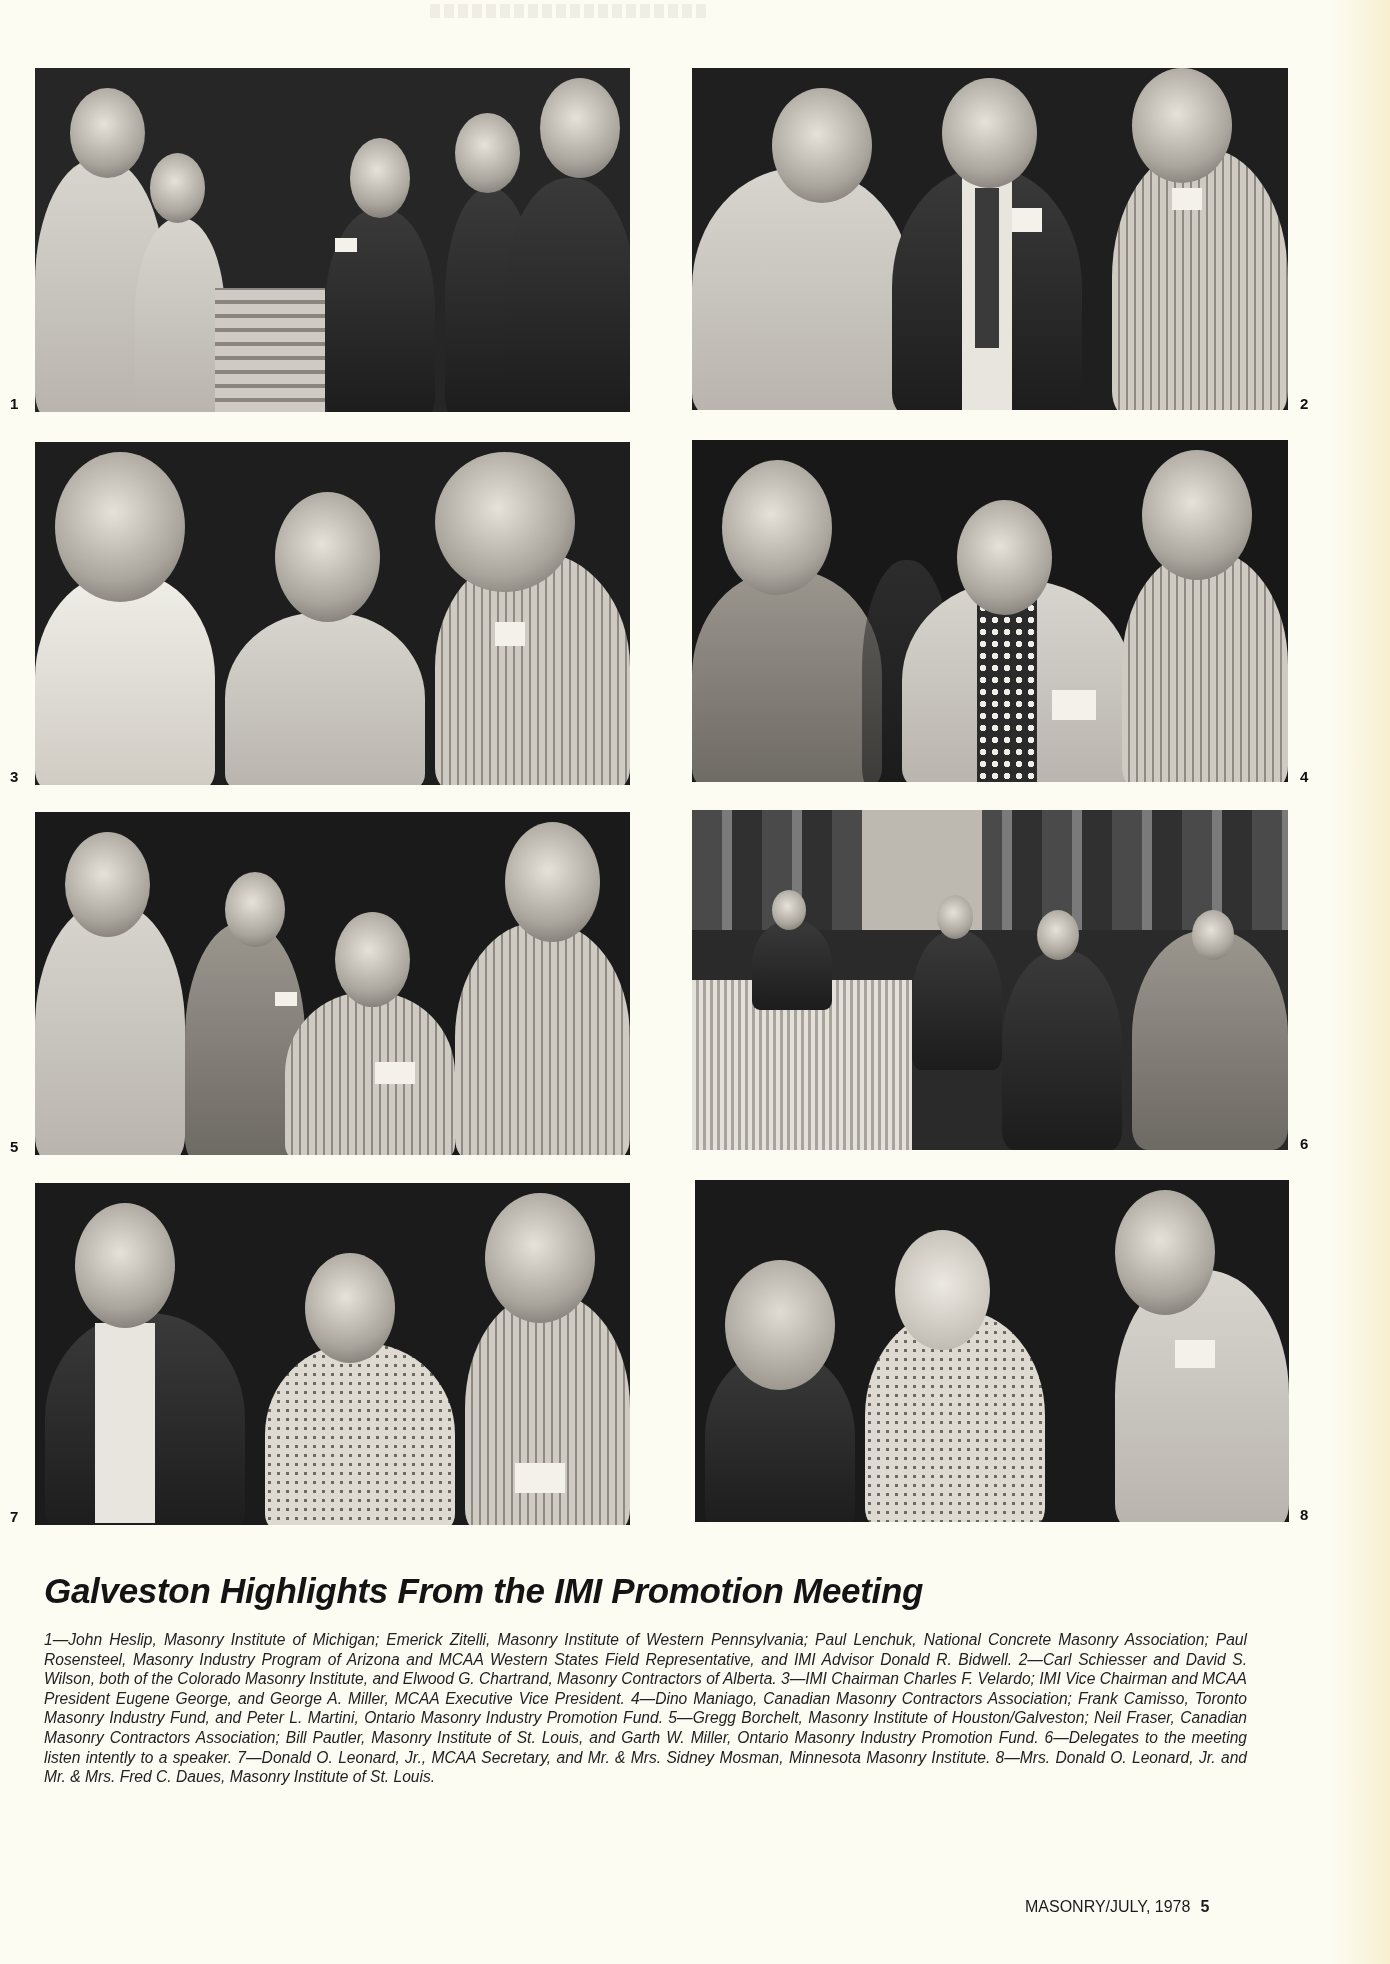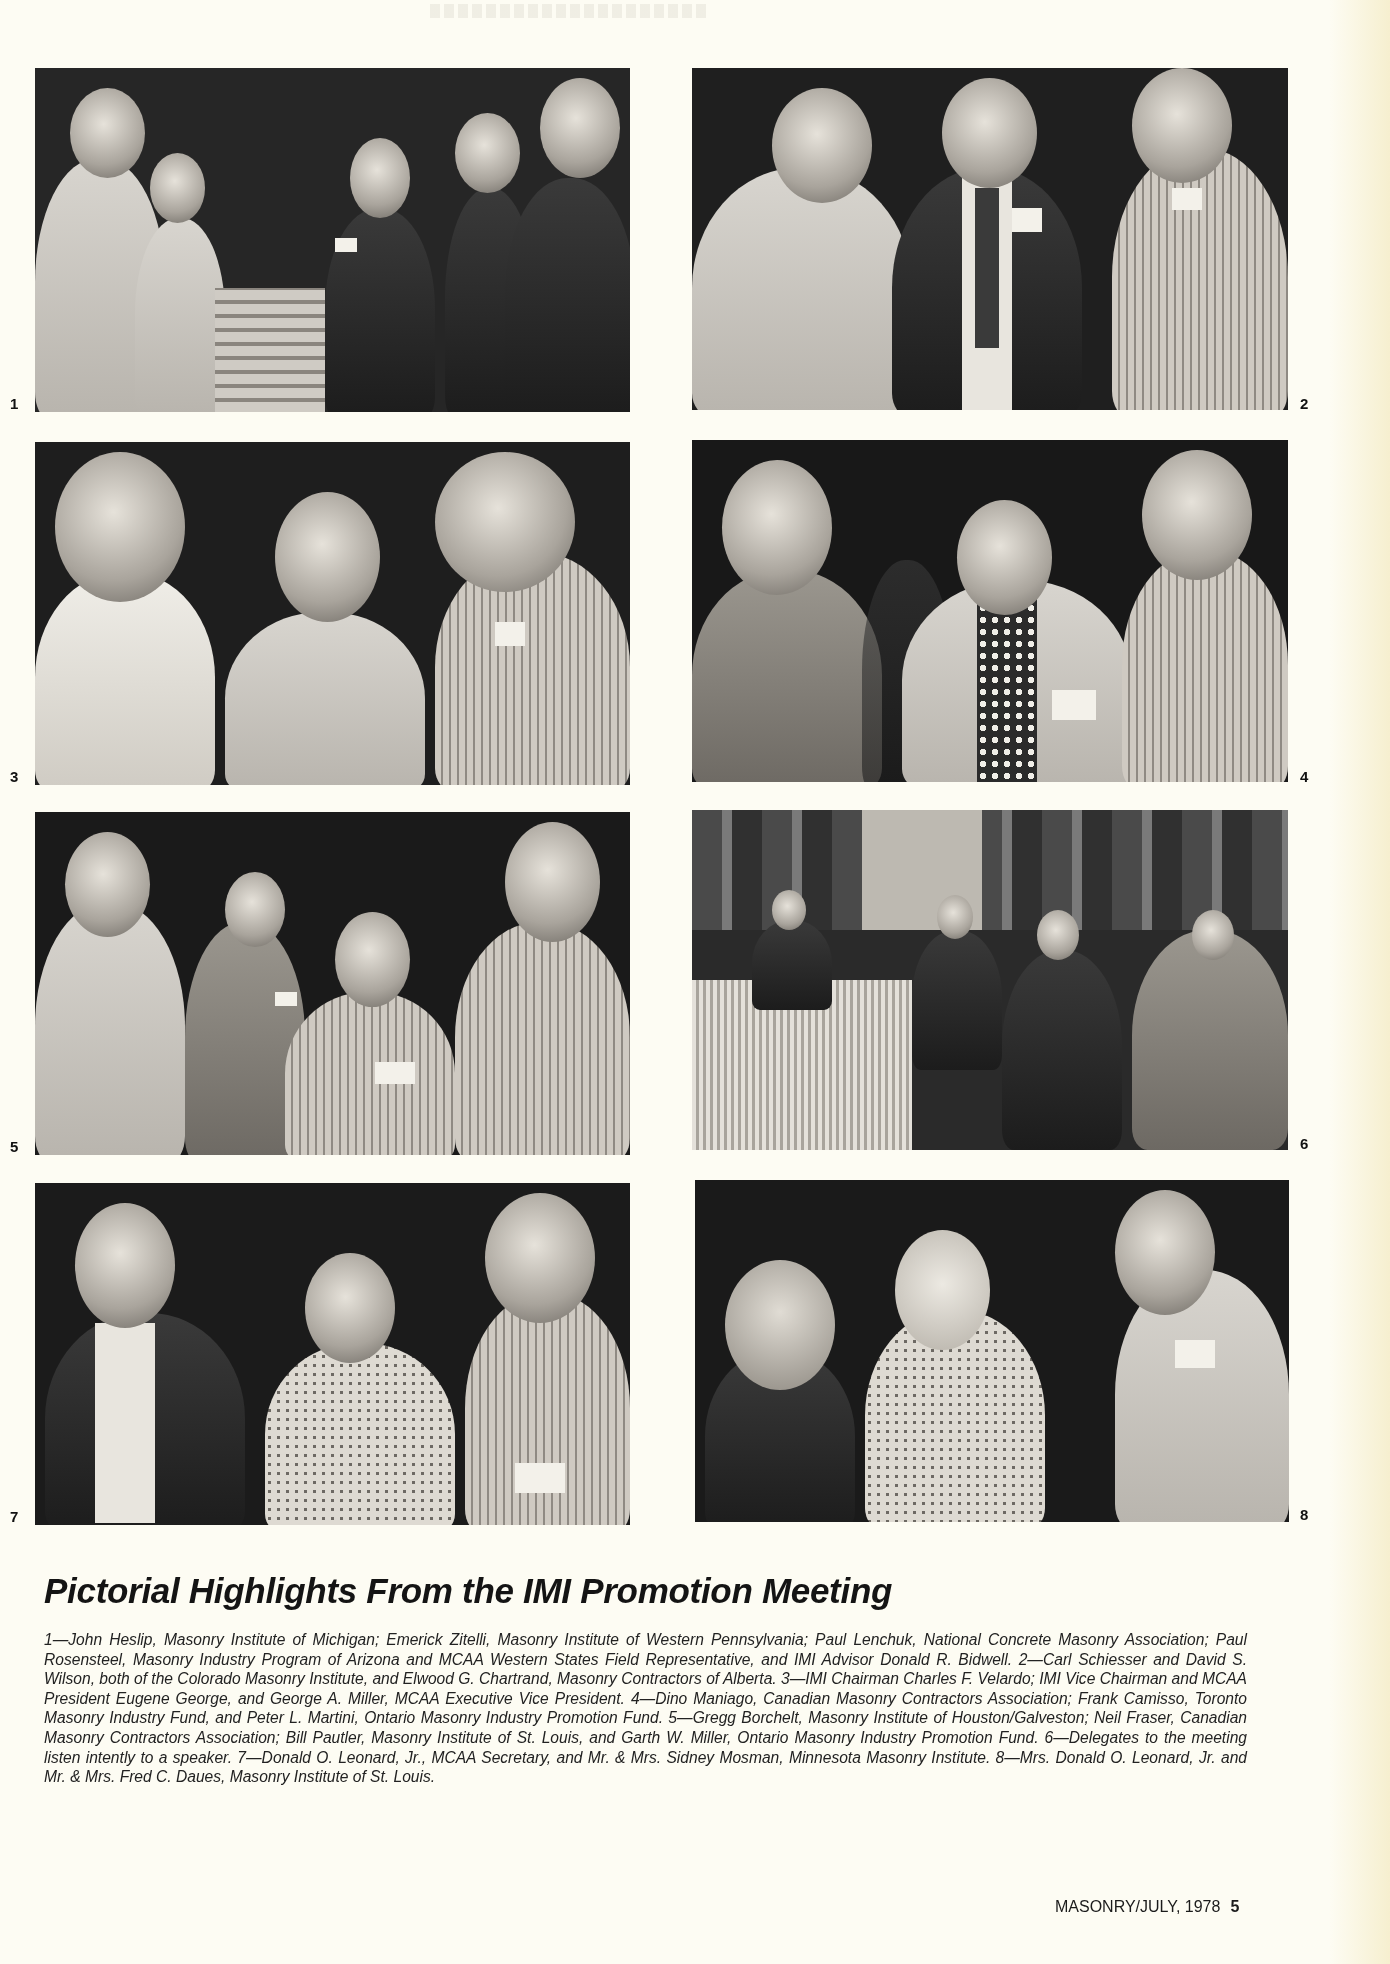--- a/index.html
+++ b/index.html
@@ -34,21 +34,21 @@
     position: absolute; left: 44px; top: 1571px;
     font-size: 35px; font-weight: bold; font-style: italic; letter-spacing: -0.3px;
     color: #141414; margin: 0;
   }
   .caption {
     position: absolute; left: 44px; top: 1630px; width: 1203px;
     font-size: 15.6px; line-height: 19.6px; font-style: italic; text-align: justify;
     color: #222; margin: 0;
   }
   .footer {
-    position: absolute; left: 1055px; top: 1898px;
+    position: absolute; left: 1025px; top: 1898px;
     font-size: 16px; color: #1b1b1b;
   }
   .footer .pg { font-weight: bold; margin-left: 10px; }
   .ghost-top {
     position: absolute; top: 4px; left: 430px; width: 280px; height: 14px;
     background: repeating-linear-gradient(90deg, rgba(180,175,160,.18) 0 10px, transparent 10px 14px);
   }
 </style>
 </head>
 <body>
@@ -171,18 +171,18 @@
     <div class="head" style="left:30px;top:80px;width:110px;height:130px;background:radial-gradient(circle at 50% 40%,#e0dcd4,#8d8880);"></div>
     <div class="figure dress-floral" style="left:170px;top:130px;width:180px;height:220px;"></div>
     <div class="head" style="left:200px;top:50px;width:95px;height:120px;background:radial-gradient(circle at 50% 45%,#ece9e2,#b6b1a8);"></div>
     <div class="figure suit-light" style="left:420px;top:90px;width:174px;height:260px;"></div>
     <div class="head" style="left:420px;top:10px;width:100px;height:125px;"></div>
     <div class="badge" style="left:480px;top:160px;width:40px;height:28px;"></div>
   </div>
 </div>
 <span class="photo-num" style="left:1300px;top:1506px;">8</span>
 
-<h1 class="headline">Pictorial Highlights From the IMI Promotion Meeting</h1>
+<h1 class="headline">Galveston Highlights From the IMI Promotion Meeting</h1>
 <p class="caption">1—John Heslip, Masonry Institute of Michigan; Emerick Zitelli, Masonry Institute of Western Pennsylvania; Paul Lenchuk, National Concrete Masonry Association; Paul Rosensteel, Masonry Industry Program of Arizona and MCAA Western States Field Representative, and IMI Advisor Donald R. Bidwell. 2—Carl Schiesser and David S. Wilson, both of the Colorado Masonry Institute, and Elwood G. Chartrand, Masonry Contractors of Alberta. 3—IMI Chairman Charles F. Velardo; IMI Vice Chairman and MCAA President Eugene George, and George A. Miller, MCAA Executive Vice President. 4—Dino Maniago, Canadian Masonry Contractors Association; Frank Camisso, Toronto Masonry Industry Fund, and Peter L. Martini, Ontario Masonry Industry Promotion Fund. 5—Gregg Borchelt, Masonry Institute of Houston/Galveston; Neil Fraser, Canadian Masonry Contractors Association; Bill Pautler, Masonry Institute of St. Louis, and Garth W. Miller, Ontario Masonry Industry Promotion Fund. 6—Delegates to the meeting listen intently to a speaker. 7—Donald O. Leonard, Jr., MCAA Secretary, and Mr. &amp; Mrs. Sidney Mosman, Minnesota Masonry Institute. 8—Mrs. Donald O. Leonard, Jr. and Mr. &amp; Mrs. Fred C. Daues, Masonry Institute of St. Louis.</p>
 
 <div class="footer">
   <span>MASONRY/JULY, 1978</span><span class="pg">5</span>
 </div>
 
 </body></html>

